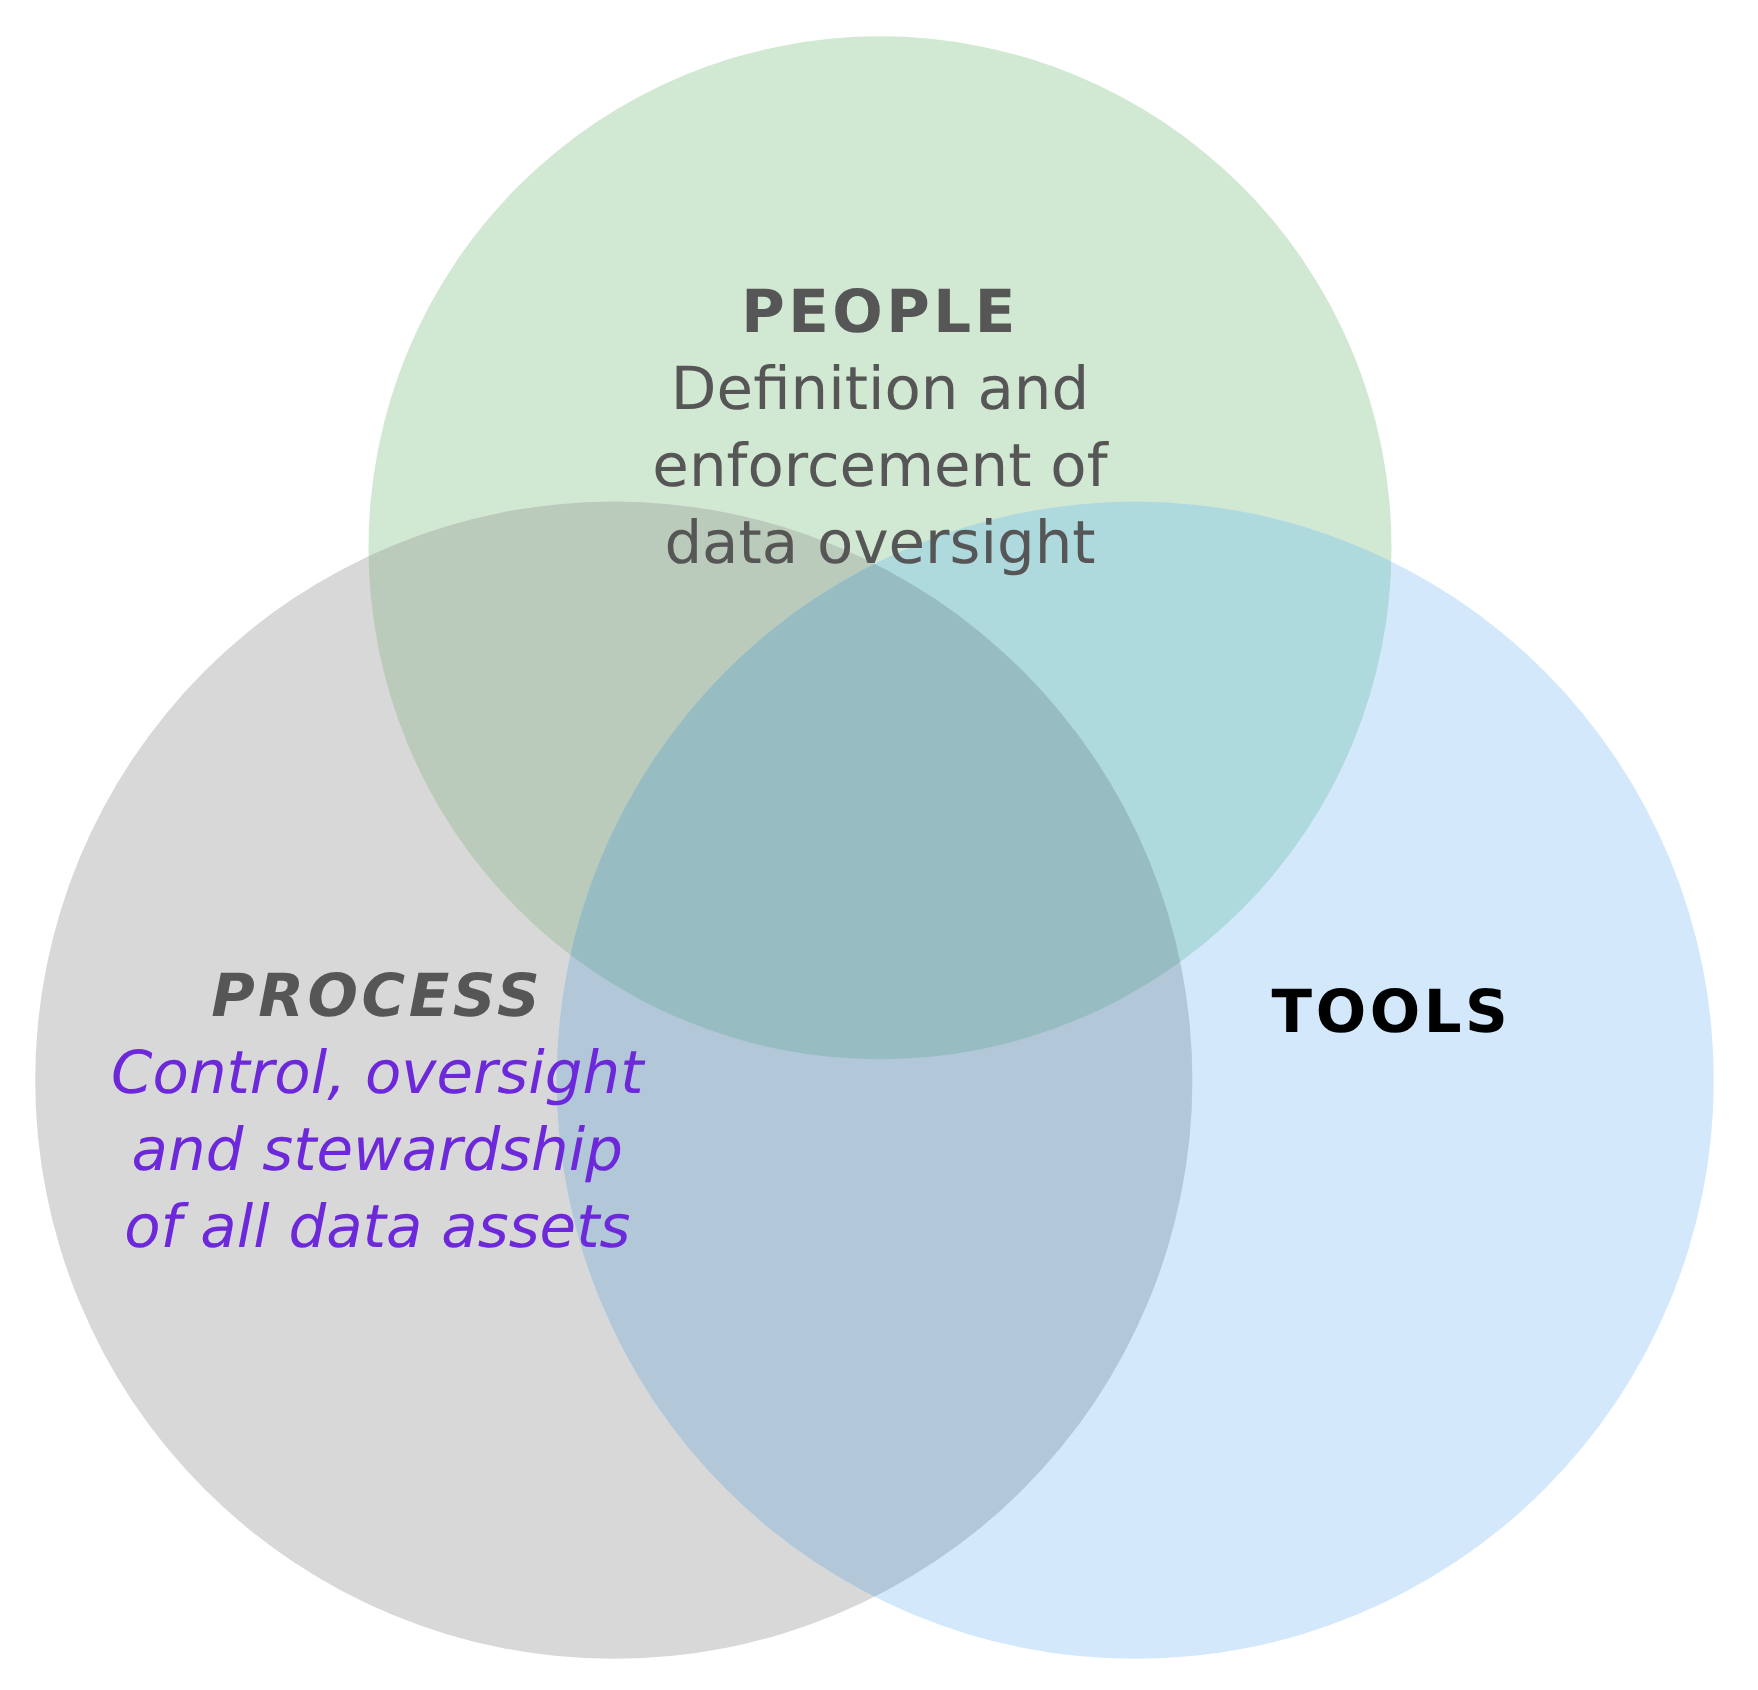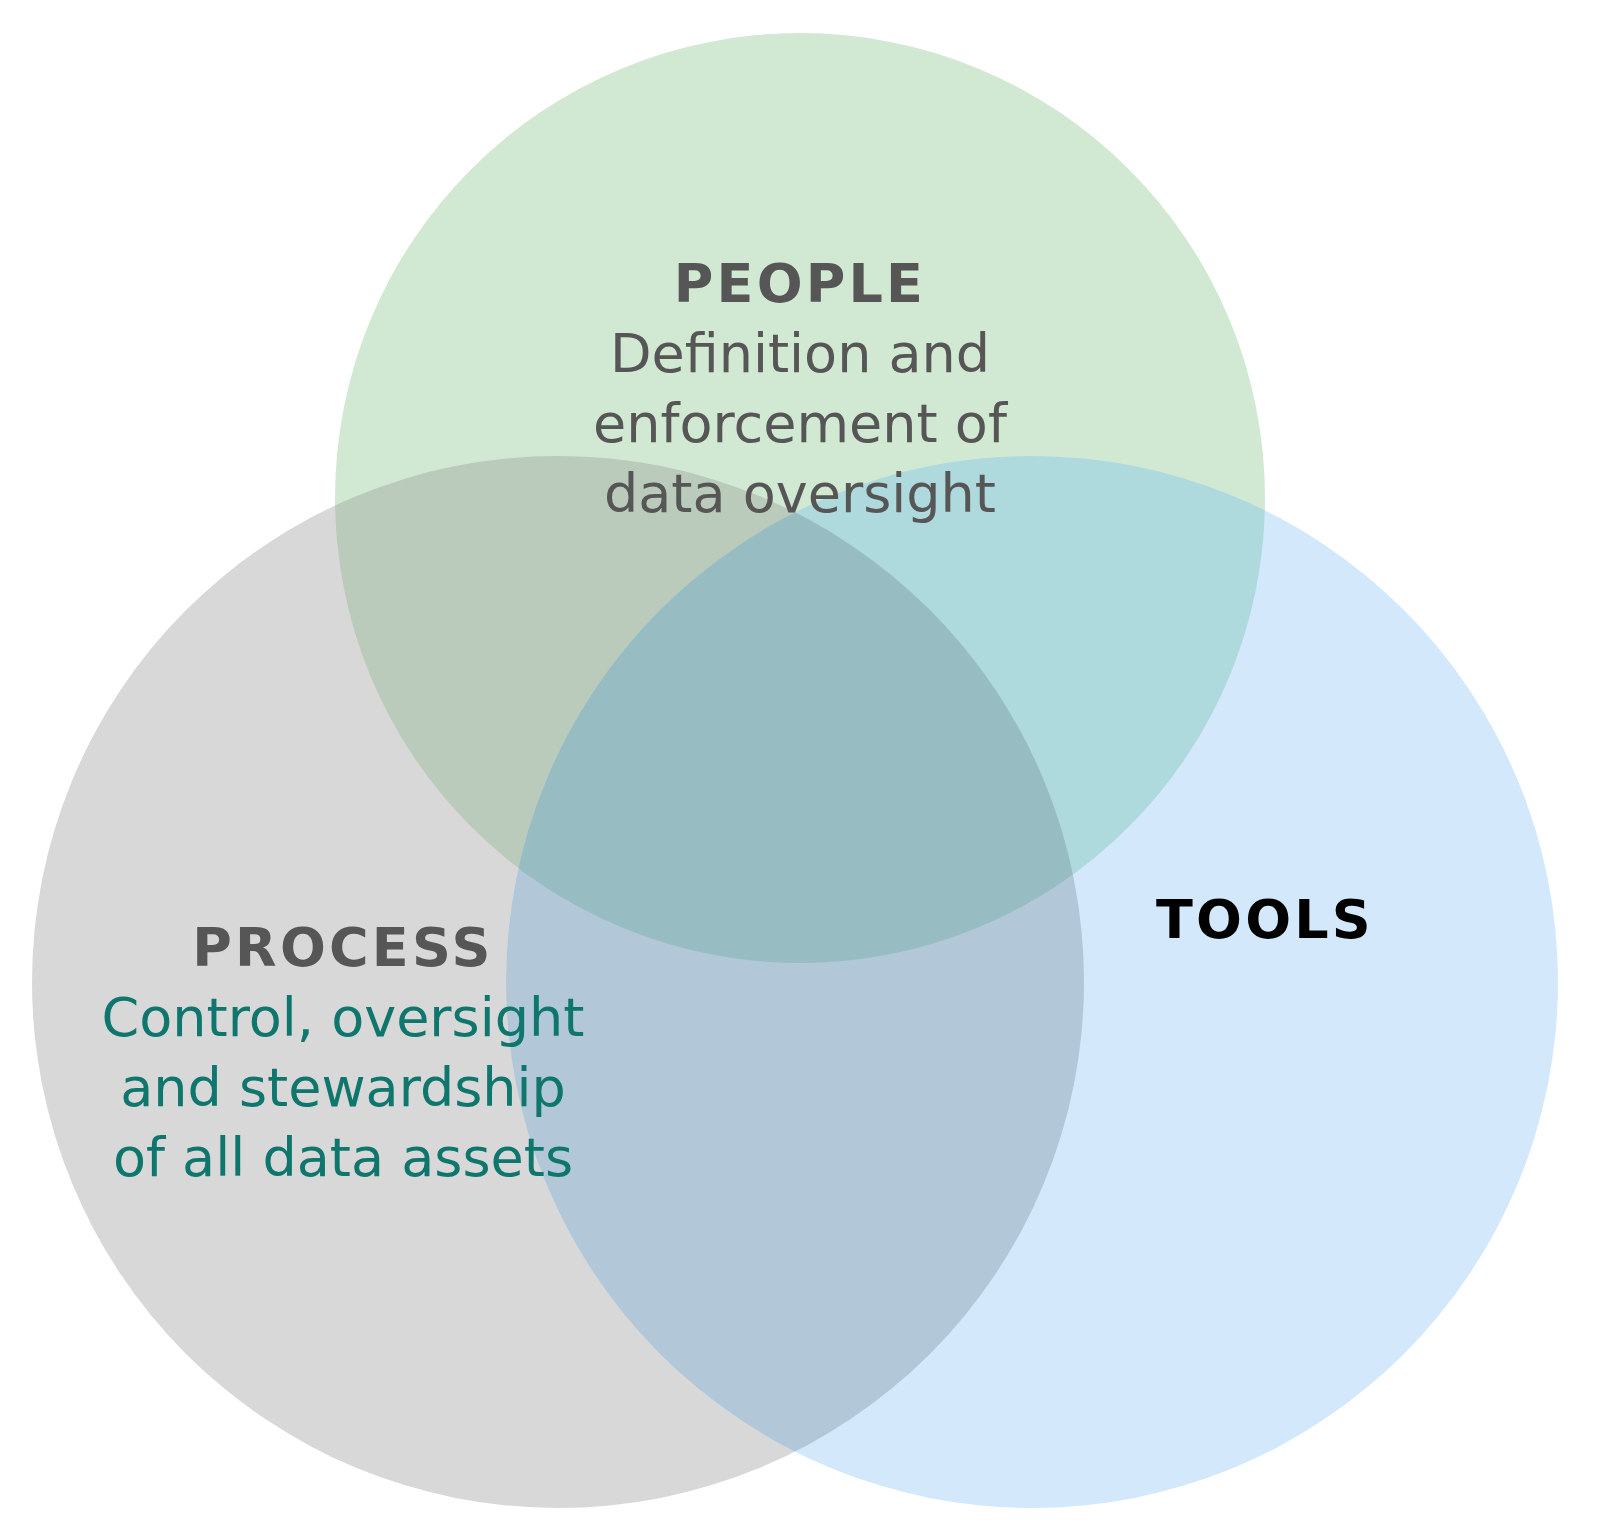--- a/index.html
+++ b/index.html
@@ -50,22 +50,23 @@
     color: #565656;
     white-space: pre-line;
   }
   #label-people {
     left: 480px;
     top: 256px;
     width: 640px;
   }
   #label-process {
     left: 28px;
-    top: 920px;
+    top: 878px;
     width: 630px;
+    font-style: italic;
   }
   #label-tools {
     left: 960px;
     top: 878px;
     width: 610px;
   }
 </style>
 </head>
 <body>
 
@@ -106,21 +107,21 @@
 
   <div class="label-block" id="label-people">
     <div class="label-title" style="color: rgb(86, 86, 86);">PEOPLE</div>
     <div class="label-desc" style="color: rgb(86, 86, 86);">Definition and
 enforcement of
 data oversight</div>
   </div>
 
   <div class="label-block" id="label-process">
     <div class="label-title" style="color: rgb(86, 86, 86);">PROCESS</div>
-    <div class="label-desc" style="color: #0f766e;">Control, oversight
+    <div class="label-desc" style="color: #6d28d9;">Control, oversight
 and stewardship
 of all data assets</div>
   </div>
 
   <div class="label-block" id="label-tools">
     <div class="label-title" style="color: #000000; margin-top: 14px;">TOOLS</div>
   </div>
 
 </div>
 

